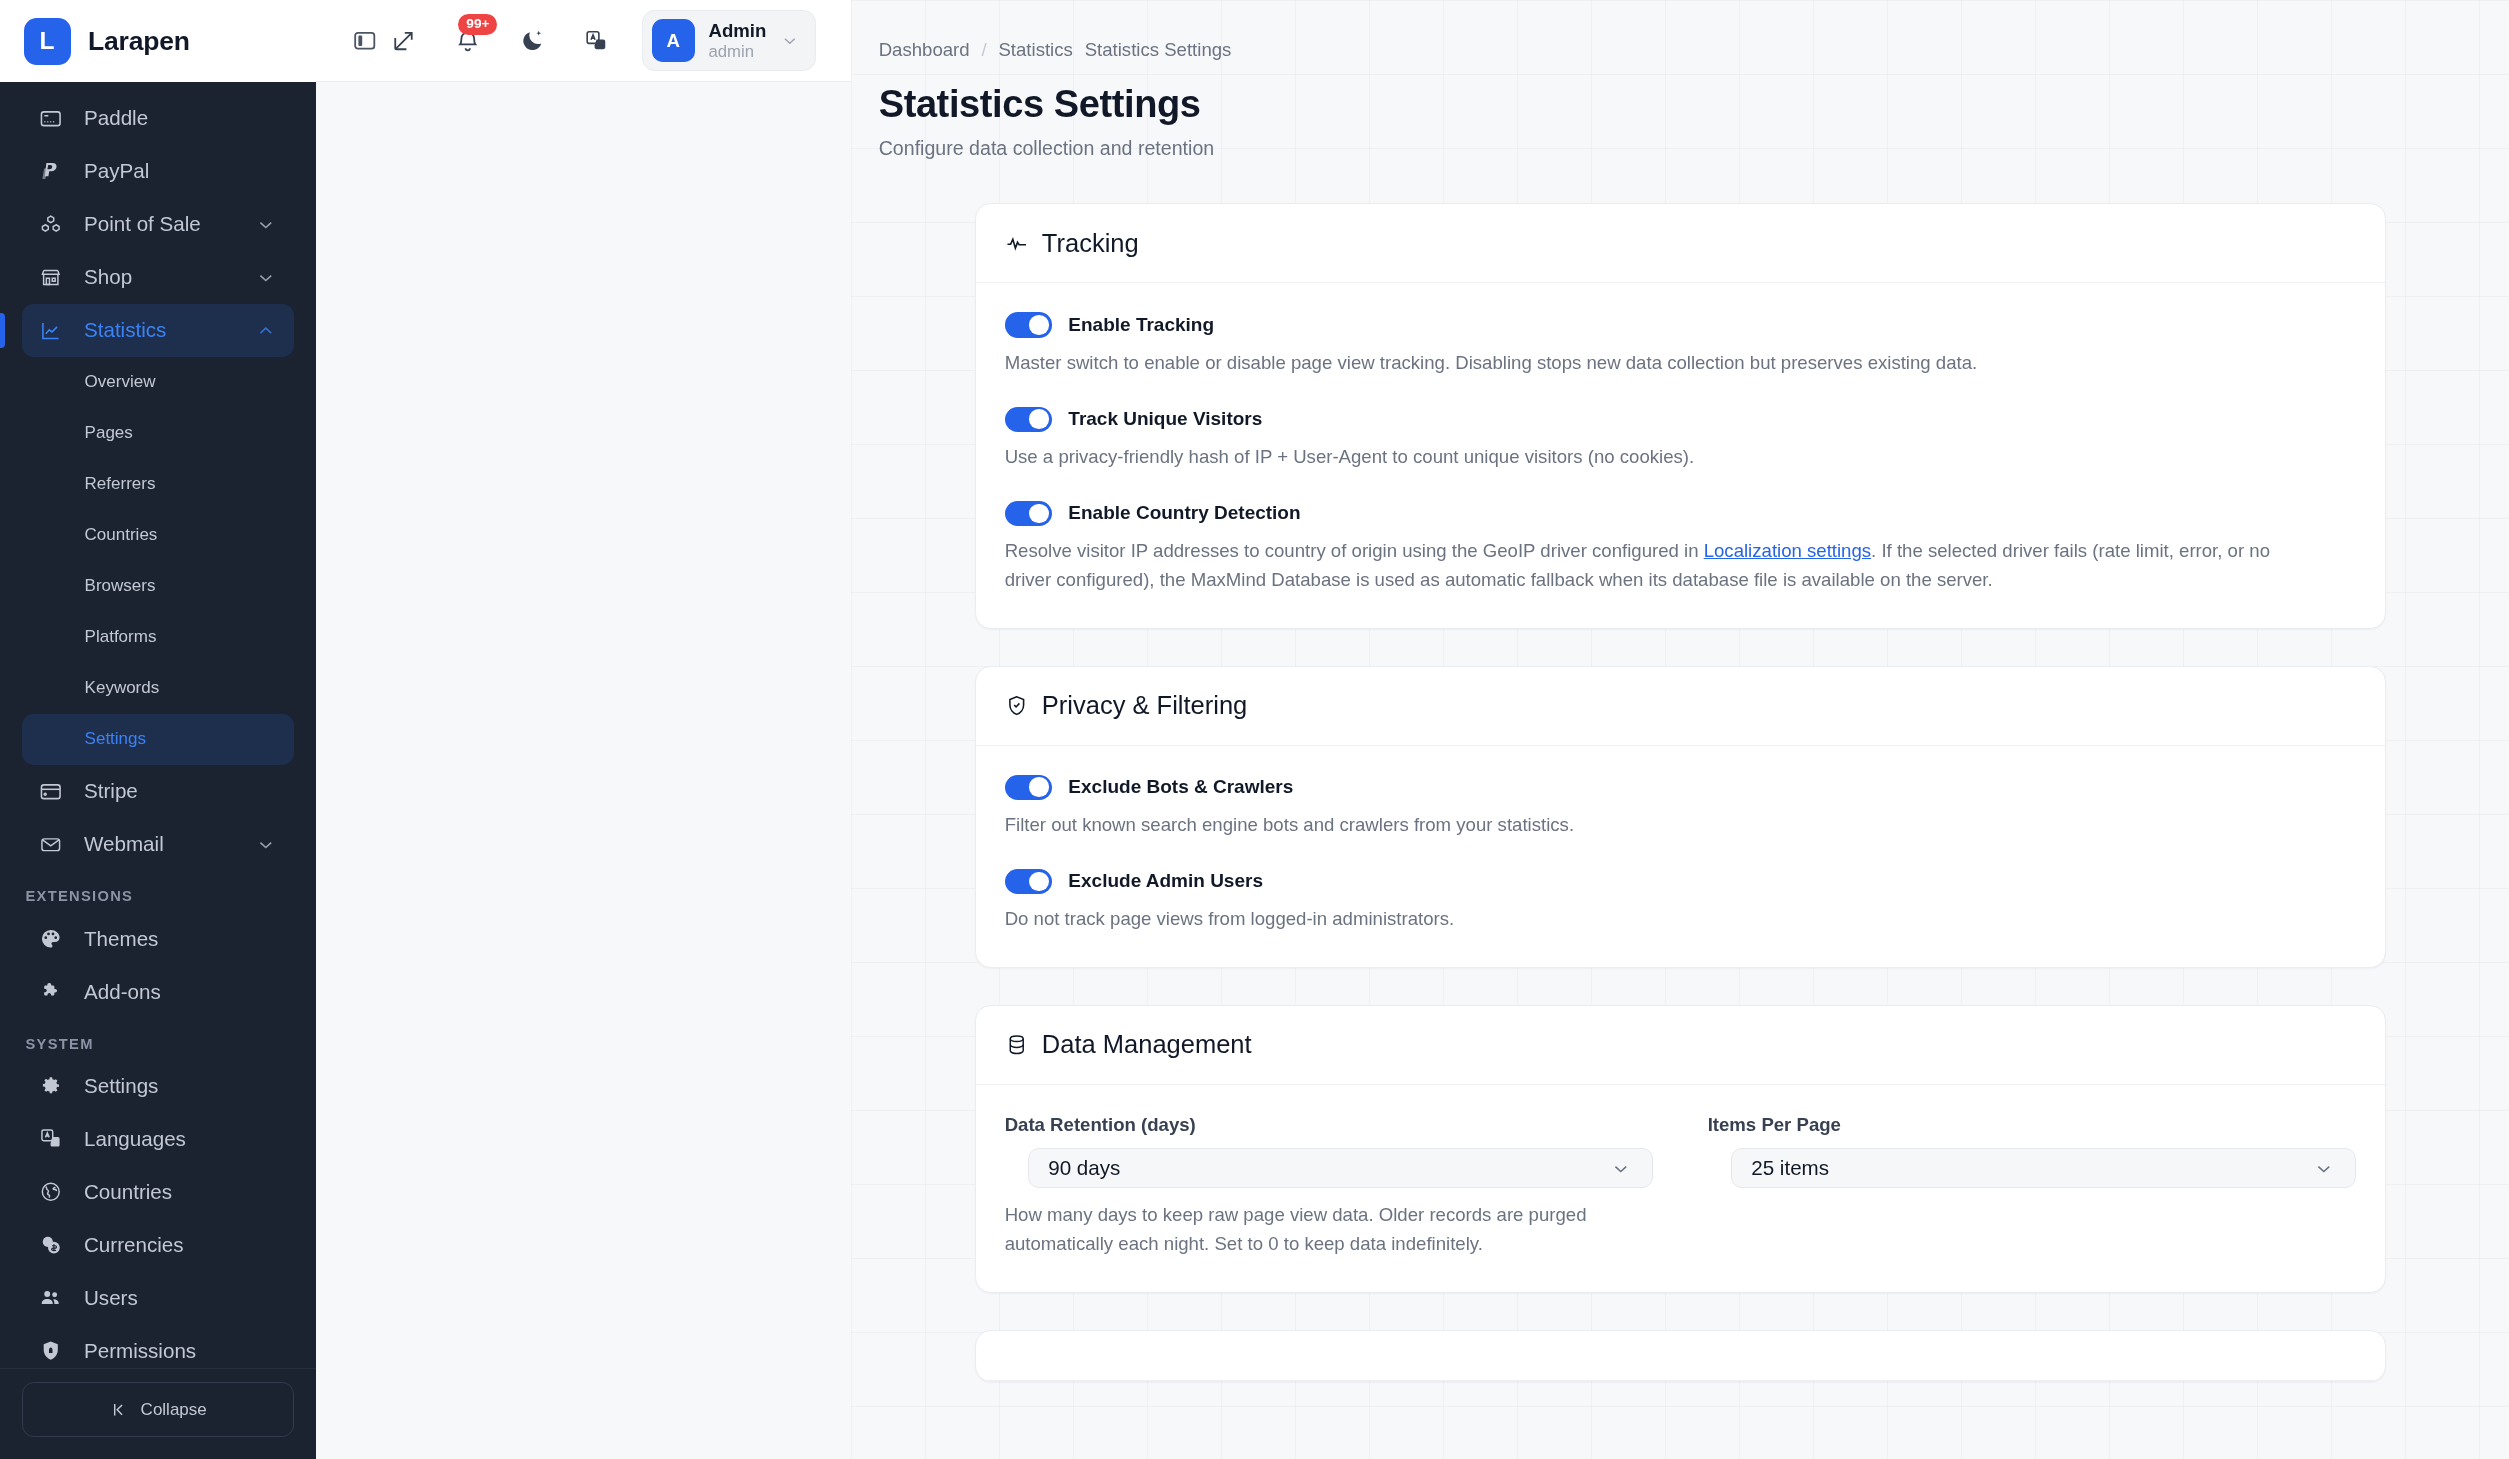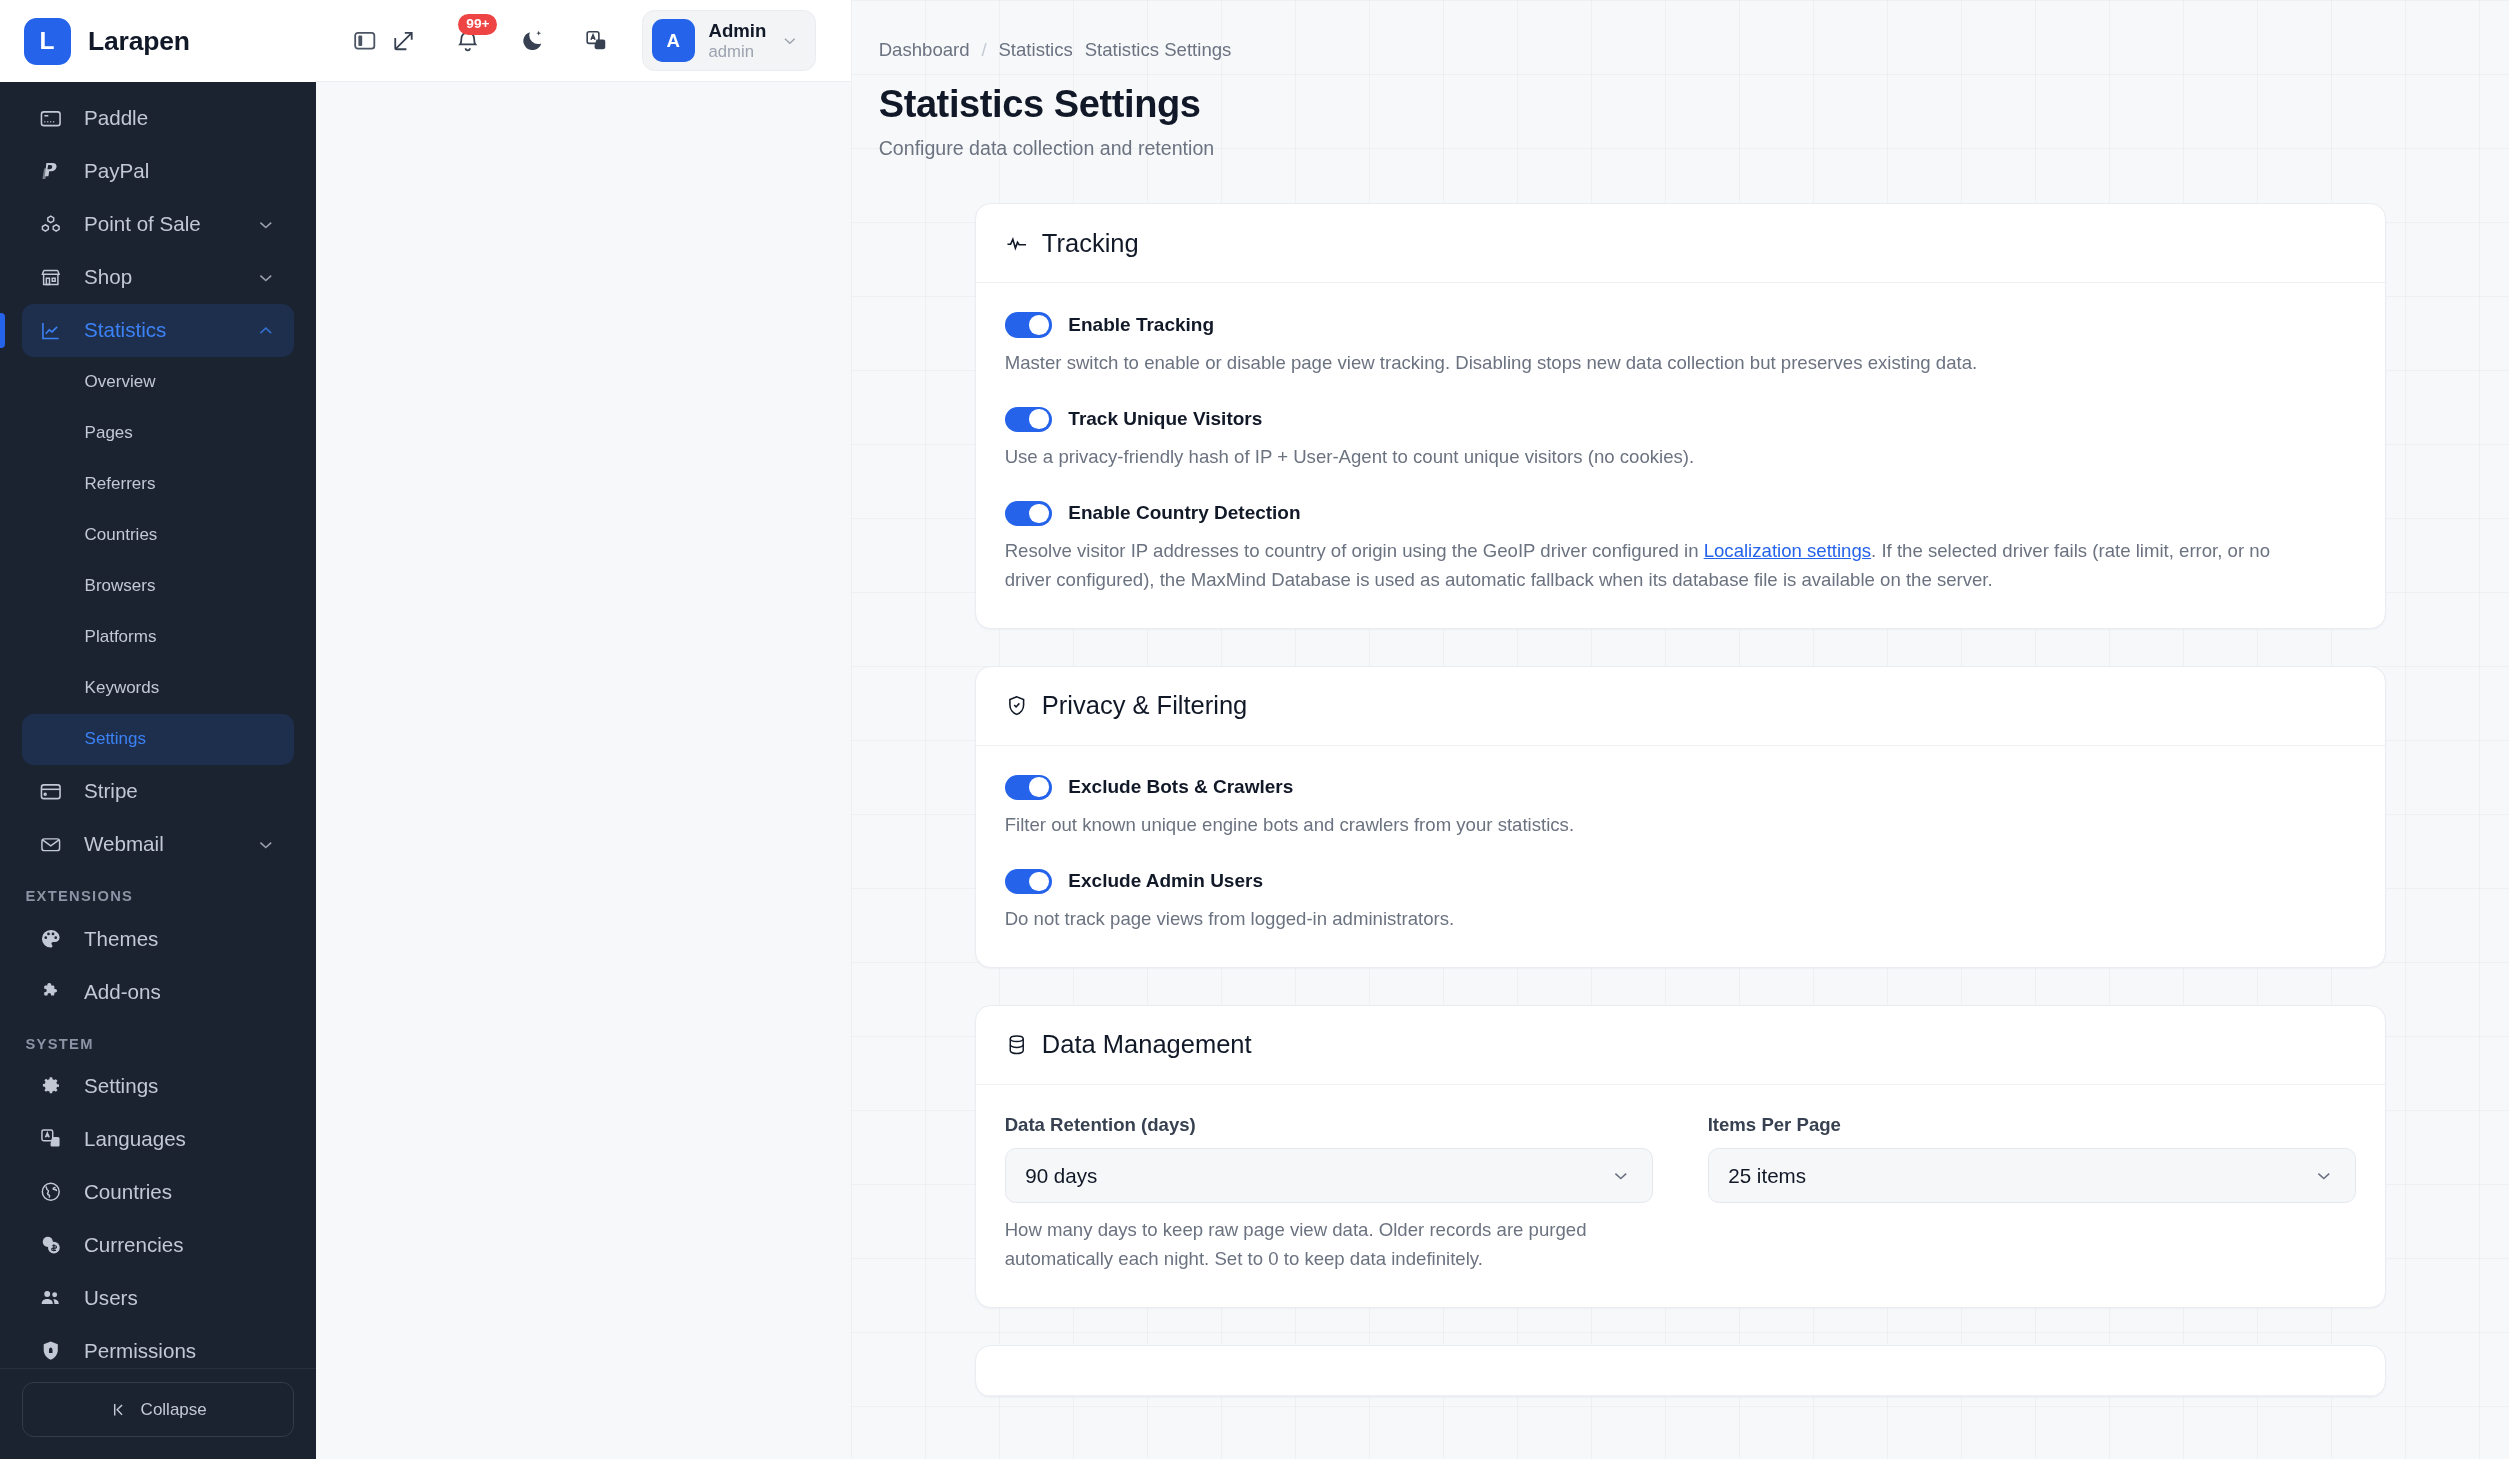--- a/index.html
+++ b/index.html
@@ -155,23 +155,23 @@
     position: absolute; top: 2.9px; left: 24.5px;
     width: 19.6px; height: 19.6px; border-radius: 50%; background: #fff;
   }
   .setting-label { font-size: 19px; font-weight: 700; color: #111827; }
   .setting-desc { margin-top: 10.8px; font-size: 18.6px; color: #6b7280; line-height: 1.55; max-width: 1274px; }
   .setting-desc a { color: #2563eb; text-decoration: underline; }
 
   .grid2 { display: grid; grid-template-columns: 1fr 1fr; gap: 55px; }
   .field-label { font-size: 18.6px; font-weight: 700; color: #374151; margin-bottom: 12.7px; }
   .select {
-    height: 55px; border: 1px solid #e5e7eb; border-radius: 10.8px;
+    height: 40px; border: 1px solid #e5e7eb; border-radius: 10.8px;
     background: #f6f7f9; display: flex; align-items: center;
-    padding: 0 19.6px; font-size: 20.6px; color: #111827; cursor: pointer;
+    padding: 0 19.6px; font-size: 20.6px; color: #111827; cursor: pointer; margin-left: 23px;
   }
   .select .sv { flex: 1 1 auto; }
   .select .chev { color: #6b7280; display:flex; }
   .field-desc { margin-top: 12.7px; font-size: 18.6px; color: #6b7280; line-height: 1.55; }
 </style>
 </head>
 <body>
 
 <div class="app">
 
@@ -532,21 +532,21 @@
             </div>
             <div class="card-body">
 
               <div class="setting">
                 <div class="setting-row">
                   <div class="toggle">
                       <span class="knob"></span>
                     </div>
                   <div class="setting-label">Exclude Bots &amp; Crawlers</div>
                 </div>
-                <div class="setting-desc">Filter out known unique engine bots and crawlers from your statistics.</div>
+                <div class="setting-desc">Filter out known search engine bots and crawlers from your statistics.</div>
               </div>
 
               <div class="setting">
                 <div class="setting-row">
                   <div class="toggle">
                       <span class="knob"></span>
                     </div>
                   <div class="setting-label">Exclude Admin Users</div>
                 </div>
                 <div class="setting-desc">Do not track page views from logged-in administrators.</div>

